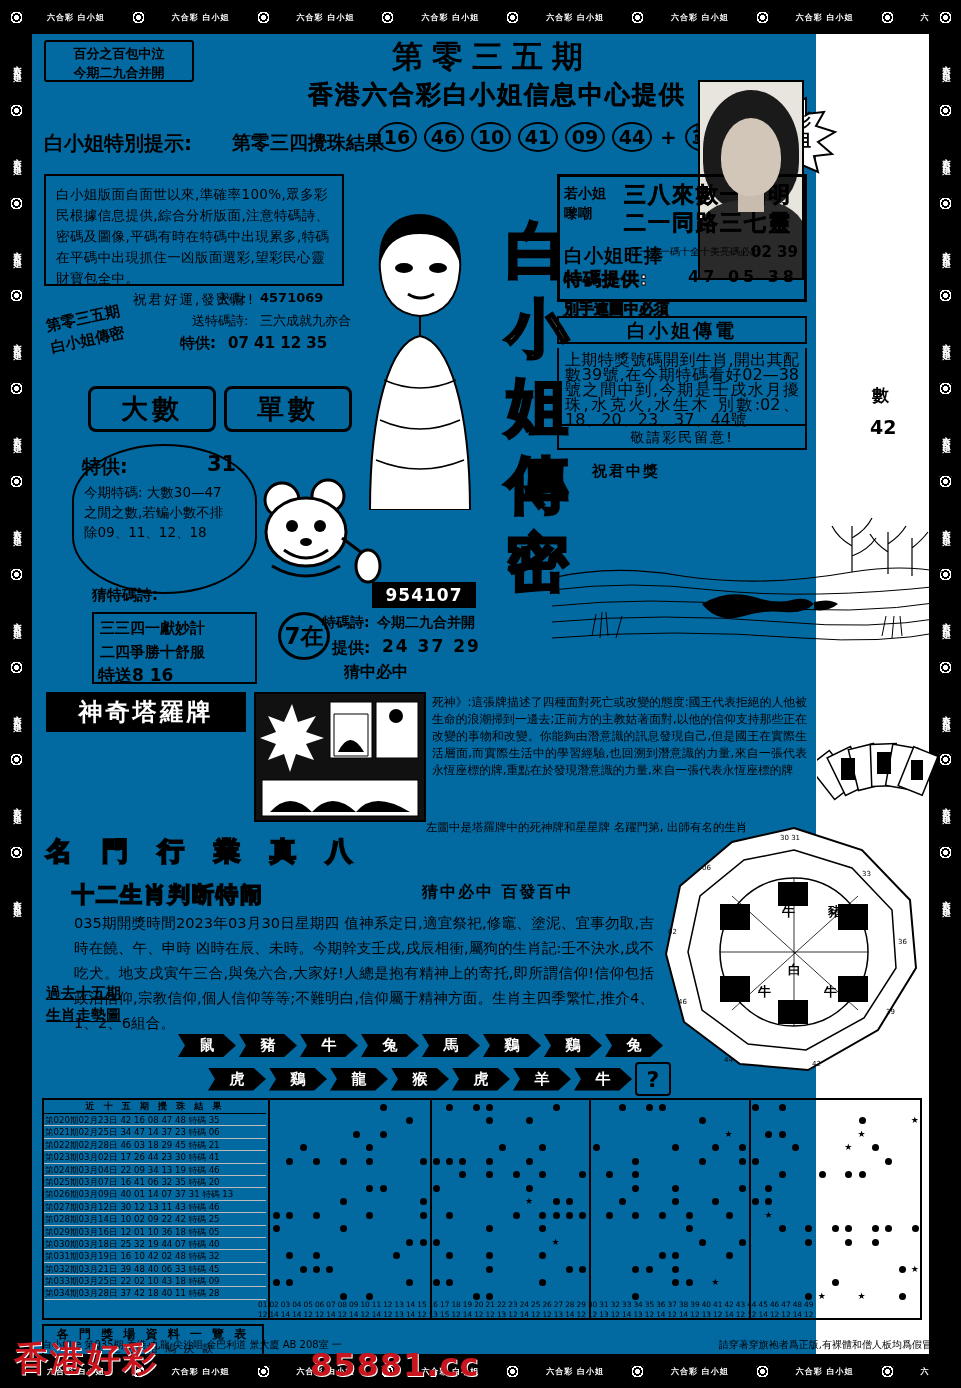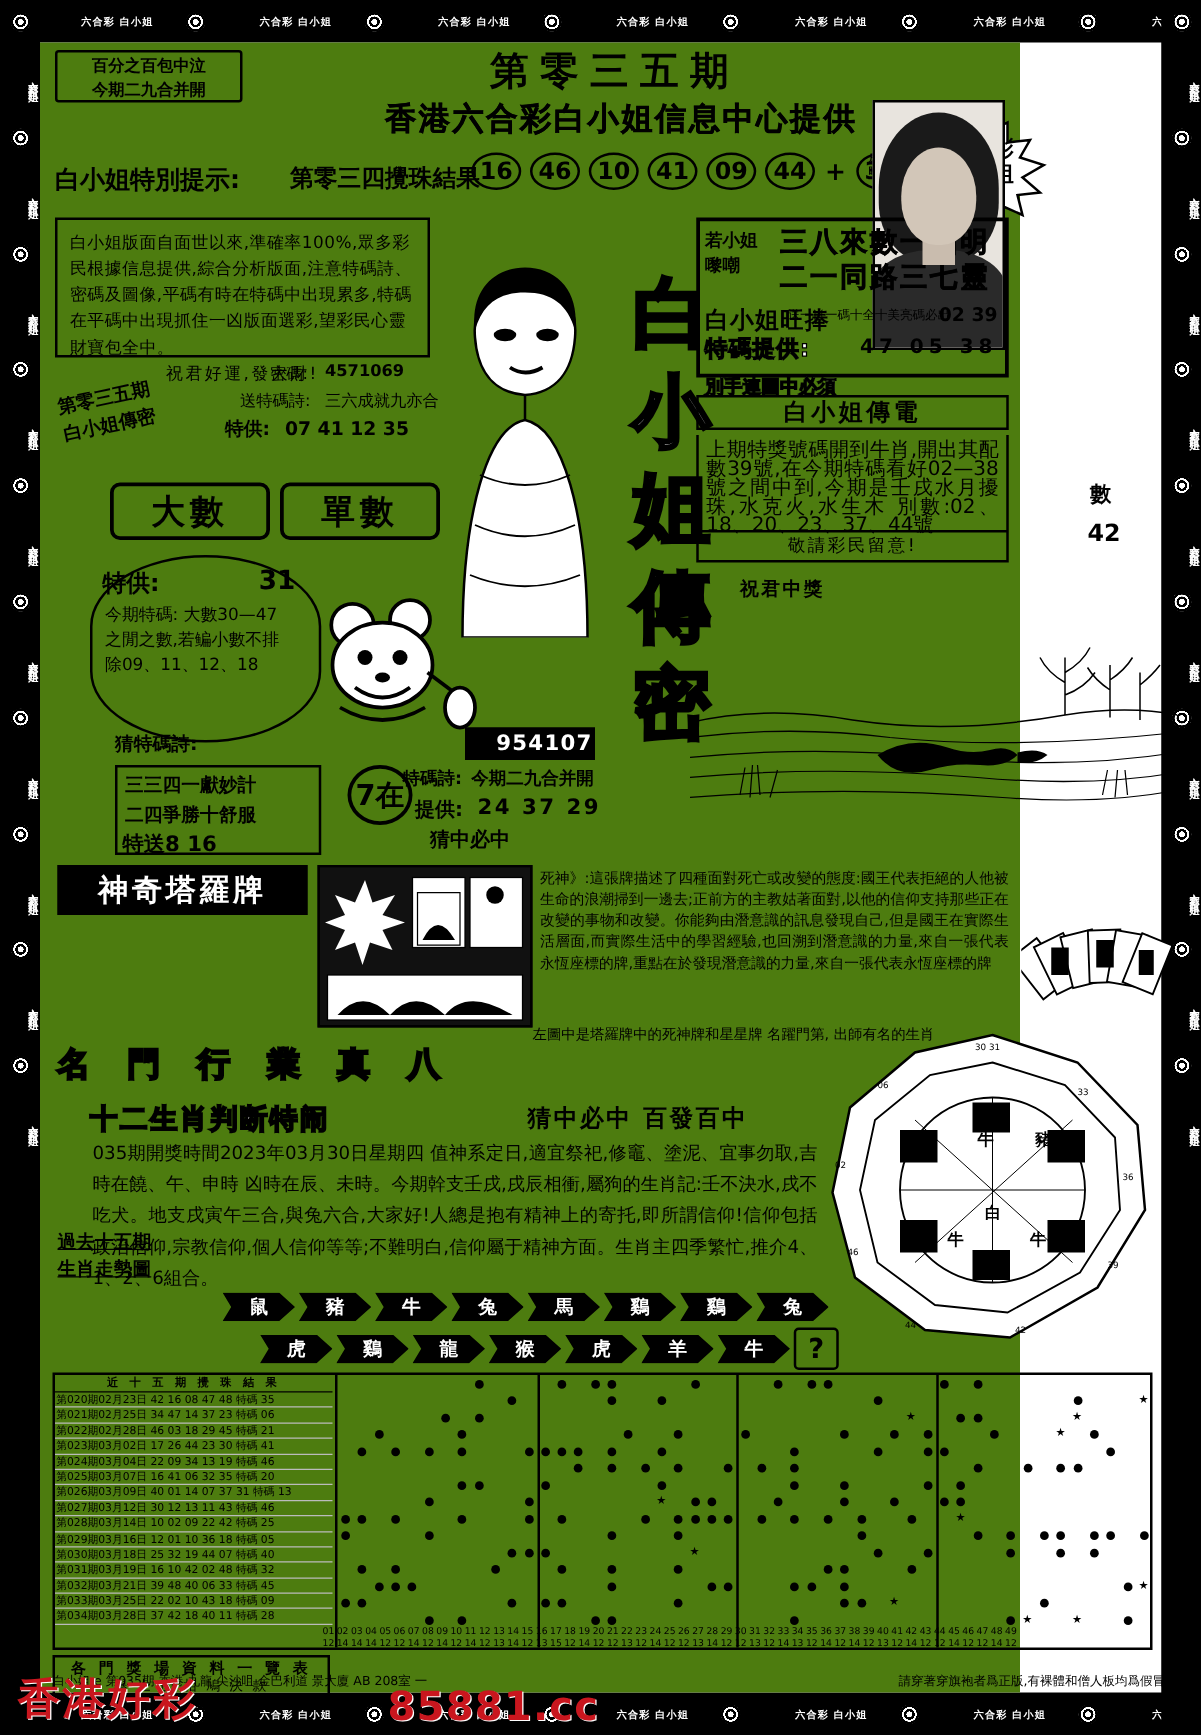--- a/index.html
+++ b/index.html
@@ -32,31 +32,31 @@
   .band-left { left:0; top:0; width:32px; height:1388px; }
   .band-right { right:0; top:0; width:32px; height:1388px; }
   .band-inner {
     position:absolute; inset:0;
     display:flex; align-items:center;
     gap:26px; padding:0 6px;
   }
   .band-left .band-inner, .band-right .band-inner {
     flex-direction:column; justify-content:flex-start; gap:34px; padding:10px 0;
   }
-  .btxt { transform:scale(1,1); font-weight:bold; font-size:8px;margin-left:18px; }
+  .btxt { transform:scale(1,1); font-weight:bold; font-size:8px; }
   .band-left .btxt, .band-right .btxt { writing-mode:vertical-rl; }
   .flower {
     width:15px;height:15px;border-radius:50%;
     background:
       radial-gradient(circle at 50% 50%, #fff 0 22%, #000 23% 40%, #fff 41% 55%, #000 56% 72%, #fff 73% 100%);
     flex:none;
   }
   .content {
     position:absolute; left:32px; top:34px; width:784px; height:1320px;
-    background:#4d7c0f;
+    background:#0369a1;
   }
 
   
   .hdr { position:relative; height:120px; }
   .stamp {
     position:absolute; left:12px; top:6px; width:150px; height:42px;
     border:2px solid #000; border-radius:3px;
     font-size:13px; line-height:19px; text-align:center; padding-top:2px;
     font-family:"DejaVu Sans", sans-serif; font-weight:bold;
   }
@@ -176,21 +176,21 @@
   .guesslabel { position:absolute; left:60px; top:552px; font-size:15px; font-weight:bold; }
   .tesong { position:absolute; left:66px; top:630px; font-size:17px; font-weight:bold; }
 
   
   .mouse { position:absolute; left:222px; top:440px; width:130px; height:130px; }
 
   
   .plate {
     position:absolute; left:340px; top:548px; width:104px; height:26px;
     border:2px solid #000; background:#000; color:#fff;
-    font-size:17px; font-weight:bold; text-align:right; line-height:23px; letter-spacing:1px;
+    font-size:17px; font-weight:bold; text-align:center; line-height:23px; letter-spacing:1px;
   }
   .plate-circ {
     position:absolute; left:246px; top:578px; width:52px; height:48px;
     border:3px solid #000; border-radius:50%;
     font-size:23px; font-weight:bold; display:flex;align-items:center;justify-content:center;
   }
   .tm1 { position:absolute; left:290px; top:580px; font-size:14px; font-weight:bold; }
   .tm2 { position:absolute; left:300px; top:604px; font-size:16px; font-weight:bold; }
   .tm3 { position:absolute; left:312px; top:628px; font-size:16px; font-weight:bold; }
 
@@ -270,21 +270,21 @@
   .bigbanner {
     position:absolute; left:14px; top:800px; width:640px; height:44px;
     font-size:26px; font-weight:bold; letter-spacing:30px; color:#fff;
     -webkit-text-stroke:2px #000;
   }
   .subbanner {
     position:absolute; left:40px; top:846px; font-size:22px; font-weight:bold;
     letter-spacing:2px; color:#fff; -webkit-text-stroke:1.5px #000;
   }
   .subbanner2 {
-    position:absolute; left:390px; top:848px; font-size:19px; font-weight:bold; letter-spacing:2px;
+    position:absolute; left:390px; top:848px; font-size:16px; font-weight:bold; letter-spacing:2px;
   }
   .article {
     position:absolute; left:42px; top:876px; width:580px;
     font-size:14.6px; line-height:25px; text-align:justify;
   }
 
   
   .wheel {
     position:absolute; left:630px; top:790px; width:265px; height:255px;
   }

